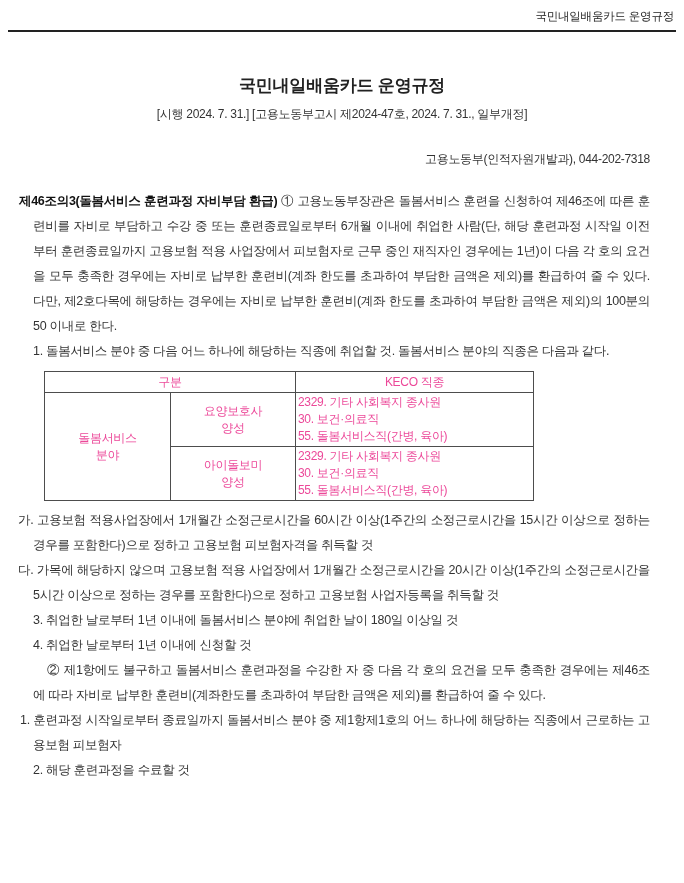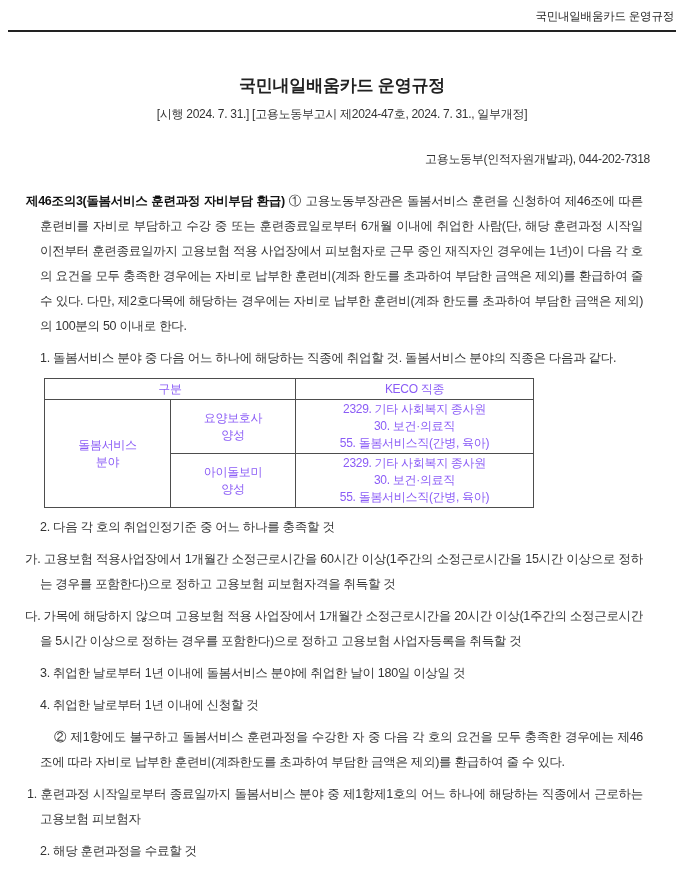--- a/index.html
+++ b/index.html
@@ -44,47 +44,47 @@
     letter-spacing: -0.3px;
   }
   .article-body {
     margin: 21px 34px 0 33px;
     font-size: 12.5px;
     line-height: 25px;
     text-align: justify;
     letter-spacing: -0.3px;
     color: #333333;
   }
-  .article-body p { margin: 7px; padding: 0; }
+  .article-body p { margin: 0; padding: 0; }
   .p1 { padding-left: 14px; text-indent: -14px; }
   .p1 b { color: #111111; }
   .item { margin-left: 14px; }
   .sub { margin-left: 44px; text-indent: -15px; }
   .p2 { text-indent: 14px; }
   .item-hang { margin-left: 27px; text-indent: -13px; }
 
   table.reg-table {
     border-collapse: collapse;
     margin: 7px 0 7px 11px;
     font-size: 12px;
     line-height: 16px;
-    color: #8b5cf6;
+    color: #ec4899;
     letter-spacing: -0.3px;
     text-indent: 0;
   }
   .reg-table th, .reg-table td {
     border: 1px solid #4d4d4d;
     font-weight: normal;
     padding: 1px 2px;
     vertical-align: middle;
   }
   .reg-table th { height: 21px; text-align: center; }
   .col-cat   { width: 126px; text-align: center; line-height: 17px; }
   .col-course{ width: 125px; text-align: center; line-height: 17px; }
-  .col-keco  { width: 238px; text-align: center; padding: 2px 6px 2px 7px; line-height: 17px; }
+  .col-keco  { width: 238px; text-align: left; padding: 2px 6px 2px 7px; line-height: 17px; }
   .keco-line { white-space: nowrap; }
 </style>
 </head>
 <body>
 
 <div class="page">
 
   <div class="top-header">
     <span>국민내일배움카드 운영규정</span>
   </div>
@@ -129,21 +129,20 @@
           </td>
           <td class="col-keco">
             <div class="keco-line">2329. 기타 사회복지 종사원</div>
             <div class="keco-line">30. 보건·의료직</div>
             <div class="keco-line">55. 돌봄서비스직(간병, 육아)</div>
           </td>
         </tr>
       </tbody>
     </table>
 
-    <p class="item">2. 다음 각 호의 취업인정기준 중 어느 하나를 충족할 것</p>
     <p class="sub">가. 고용보험 적용사업장에서 1개월간 소정근로시간을 60시간 이상(1주간의 소정근로시간을 15시간 이상으로 정하는 경우를 포함한다)으로 정하고 고용보험 피보험자격을 취득할 것</p>
     <p class="sub">다. 가목에 해당하지 않으며 고용보험 적용 사업장에서 1개월간 소정근로시간을 20시간 이상(1주간의 소정근로시간을 5시간 이상으로 정하는 경우를 포함한다)으로 정하고 고용보험 사업자등록을 취득할 것</p>
     <p class="item">3. 취업한 날로부터 1년 이내에 돌봄서비스 분야에 취업한 날이 180일 이상일 것</p>
     <p class="item">4. 취업한 날로부터 1년 이내에 신청할 것</p>
 
     <p class="p2">② 제1항에도 불구하고 돌봄서비스 훈련과정을 수강한 자 중 다음 각 호의 요건을 모두 충족한 경우에는 제46조에 따라 자비로 납부한 훈련비(계좌한도를 초과하여 부담한 금액은 제외)를 환급하여 줄 수 있다.</p>
 
     <p class="item-hang">1. 훈련과정 시작일로부터 종료일까지 돌봄서비스 분야 중 제1항제1호의 어느 하나에 해당하는 직종에서 근로하는 고용보험 피보험자</p>
     <p class="item">2. 해당 훈련과정을 수료할 것</p>
 

